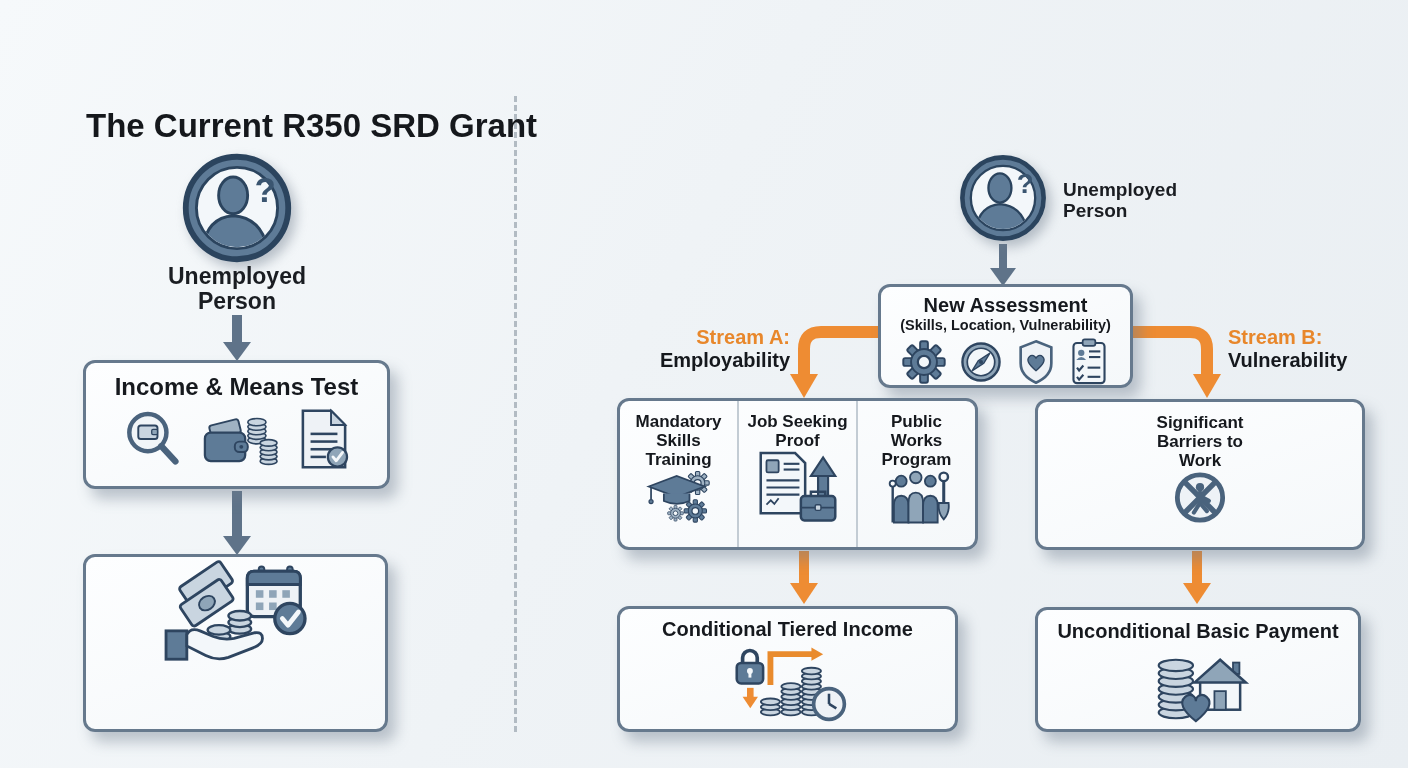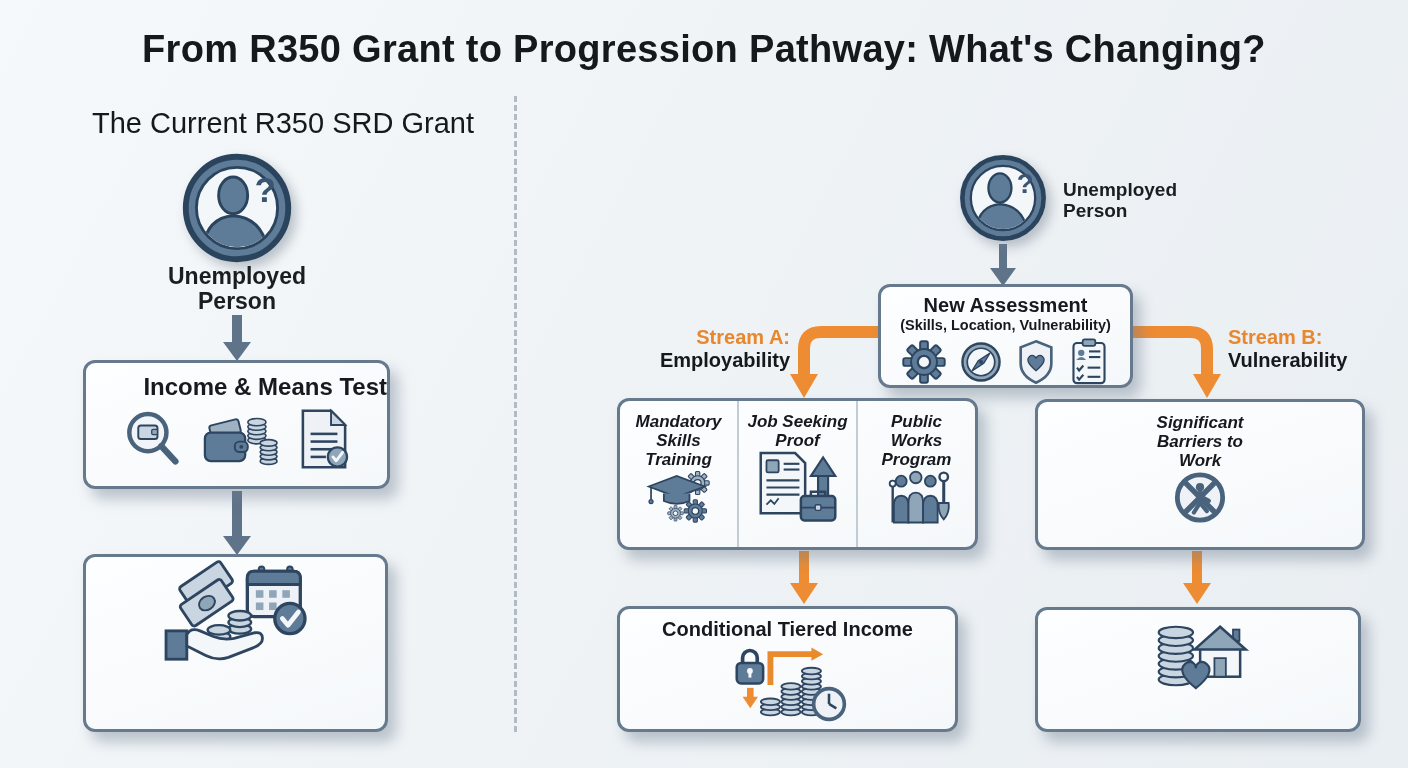--- a/index.html
+++ b/index.html
@@ -6,34 +6,34 @@
   .canvas{
     position:relative;width:1408px;height:768px;margin:0 auto;overflow:hidden;
     background:linear-gradient(118deg,#f6f9fb 0%,#eff3f6 45%,#e9eef2 100%);
     font-family:"Liberation Sans",sans-serif;color:#1a1d22;
   }
   .abs{position:absolute;}
   .title{
     left:0;top:28px;width:100%;text-align:center;
     font-size:38px;font-weight:bold;letter-spacing:.3px;color:#15181c;
   }
-  .section-header{font-size:29px;font-weight:normal;color:#15181c;white-space:nowrap;margin-left:6px;}
+  .section-header{font-size:33px;font-weight:bold;color:#15181c;white-space:nowrap;}
   .divider{left:514px;top:96px;height:636px;width:0;border-left:3px dashed #b2bbc3;}
   .box{
     background:linear-gradient(160deg,#fdfeff 0%,#f5f8fa 100%);
     border:3px solid #66798d;border-radius:12px;
     box-shadow:8px 10px 14px rgba(110,125,140,.42);
     box-sizing:border-box;
   }
   .box-title{font-weight:bold;text-align:center;color:#16191e;}
   .pre{white-space:pre-line;}
   .icon-row{display:flex;justify-content:center;align-items:flex-end;}
   .shadowed{filter:drop-shadow(5px 6px 6px rgba(110,125,140,.45));}
   .cols{display:flex;height:100%;}
-  .col{flex:1;display:flex;flex-direction:column;align-items:center;padding:11px 4px 22px;min-width:0;font-style:italic;}
+  .col{flex:1;display:flex;flex-direction:column;align-items:center;padding:11px 4px 22px;min-width:0;}
   .col + .col{border-left:2px solid #c3ccd4;}
   .col-title{font-size:17px;font-weight:bold;text-align:center;line-height:1.12;white-space:pre-line;color:#15181d;}
   .col svg{margin-top:auto;}
   .stream-label{font-size:20px;font-weight:bold;line-height:1.15;}
   .stream-label .ln1{color:#e8872b;}
   .stream-label .ln2{color:#15181d;}
   .person-label{font-weight:bold;line-height:1.1;}
 </style>
 </head>
 <body>
@@ -66,21 +66,20 @@
         <rect x="-6" y="-32" width="12" height="15" rx="3" transform="rotate(315)"></rect>
         <circle r="20"></circle>
       </g>
       <circle r="9.5" fill="#f3f7fa" stroke="#2e4560" stroke-width="3.5"></circle>
     </g>
   </defs>
 </svg>
 
 <div class="canvas">
 
-  <div class="abs title">From R350 Grant to Progression Pathway: What's Changing?</div>
 
   <div class="abs divider"></div>
 
   <div class="abs section-header" style="left:86px;top:107px;">The Current R350 SRD Grant</div>
 
   <svg class="abs" style="left:222px;top:315px;" width="30" height="46">
     <rect x="10" y="0" width="10" height="29" fill="#5f7389"></rect>
       <polygon points="1,27 29,27 15,46" fill="#5f7389"></polygon>
   </svg>
   <svg class="abs" style="left:222px;top:491px;" width="30" height="64">
@@ -120,21 +119,21 @@
     <g clip-path="url(#pc1)">
       <ellipse cx="56" cy="47" rx="15" ry="19" fill="#5e7b97" stroke="#2b445e" stroke-width="3"></ellipse>
       <path d="M24,104 Q28,70 56,68 Q86,70 92,104 Z" fill="#5e7b97" stroke="#2b445e" stroke-width="3"></path>
     </g>
     <text x="78" y="54" font-size="36" font-weight="bold" fill="#3a5570" font-family="Liberation Sans, sans-serif">?</text>
   </svg>
   <div class="abs person-label pre" style="left:147px;top:264px;width:180px;text-align:center;font-size:23px;">Unemployed
 Person</div>
 
   <div class="abs box" style="left:83px;top:360px;width:307px;height:129px;">
-    <div class="box-title" style="font-size:24px;margin-top:10px;text-align:right;">Income &amp; Means Test</div>
+    <div class="box-title" style="font-size:24px;margin-top:10px;">Income &amp; Means Test</div>
     <div class="icon-row" style="gap:16px;margin-top:6px;">
       <svg width="64" height="64" viewBox="0 0 100 100">
         <circle cx="42" cy="40" r="29" fill="#f1f5f8" stroke="#4a637d" stroke-width="7"></circle>
         <rect x="27" y="29" width="30" height="21" rx="4" fill="#c9d5e0" stroke="#2e4560" stroke-width="3"></rect>
         <rect x="48" y="35" width="9" height="8" rx="2" fill="#8fa5b8" stroke="#2e4560" stroke-width="2"></rect>
         <line x1="63" y1="61" x2="85" y2="85" stroke="#4a637d" stroke-width="10" stroke-linecap="round"></line>
       </svg>
       <svg width="78" height="62" viewBox="0 0 120 95">
         <rect x="14" y="20" width="46" height="22" rx="4" transform="rotate(-14 37 31)" fill="#9fb2c3" stroke="#2e4560" stroke-width="3"></rect>
         <rect x="6" y="36" width="62" height="44" rx="9" fill="#5e7b97" stroke="#2e4560" stroke-width="3.5"></rect>
@@ -368,20 +367,21 @@
             <ellipse cx="122" cy="41" rx="13" ry="4.5"></ellipse>
         </g>
         <circle cx="146" cy="86" r="21" fill="#eef2f6" stroke="#4a637d" stroke-width="5"></circle>
         <line x1="146" y1="86" x2="146" y2="72" stroke="#2e4560" stroke-width="3.5"></line>
         <line x1="146" y1="86" x2="156" y2="92" stroke="#2e4560" stroke-width="3.5"></line>
       </svg>
     </div>
   </div>
 
   <div class="abs box" style="left:1035px;top:607px;width:326px;height:125px;">
+    <div class="box-title" style="font-size:20px;margin-top:10px;">Unconditional Basic Payment</div>
     <div class="icon-row" style="margin-top:1px;">
       <svg width="126" height="80" viewBox="0 0 150 112">
         <g fill="#c9d5e0" stroke="#2e4560" stroke-width="3">
           <ellipse cx="44" cy="96" rx="24" ry="8"></ellipse>
             <ellipse cx="44" cy="85" rx="24" ry="8"></ellipse>
           <ellipse cx="44" cy="74" rx="24" ry="8"></ellipse>
             <ellipse cx="44" cy="63" rx="24" ry="8"></ellipse>
           <ellipse cx="44" cy="52" rx="24" ry="8"></ellipse>
             <ellipse cx="44" cy="41" rx="24" ry="8"></ellipse>
           <ellipse cx="44" cy="30" rx="24" ry="8"></ellipse>

